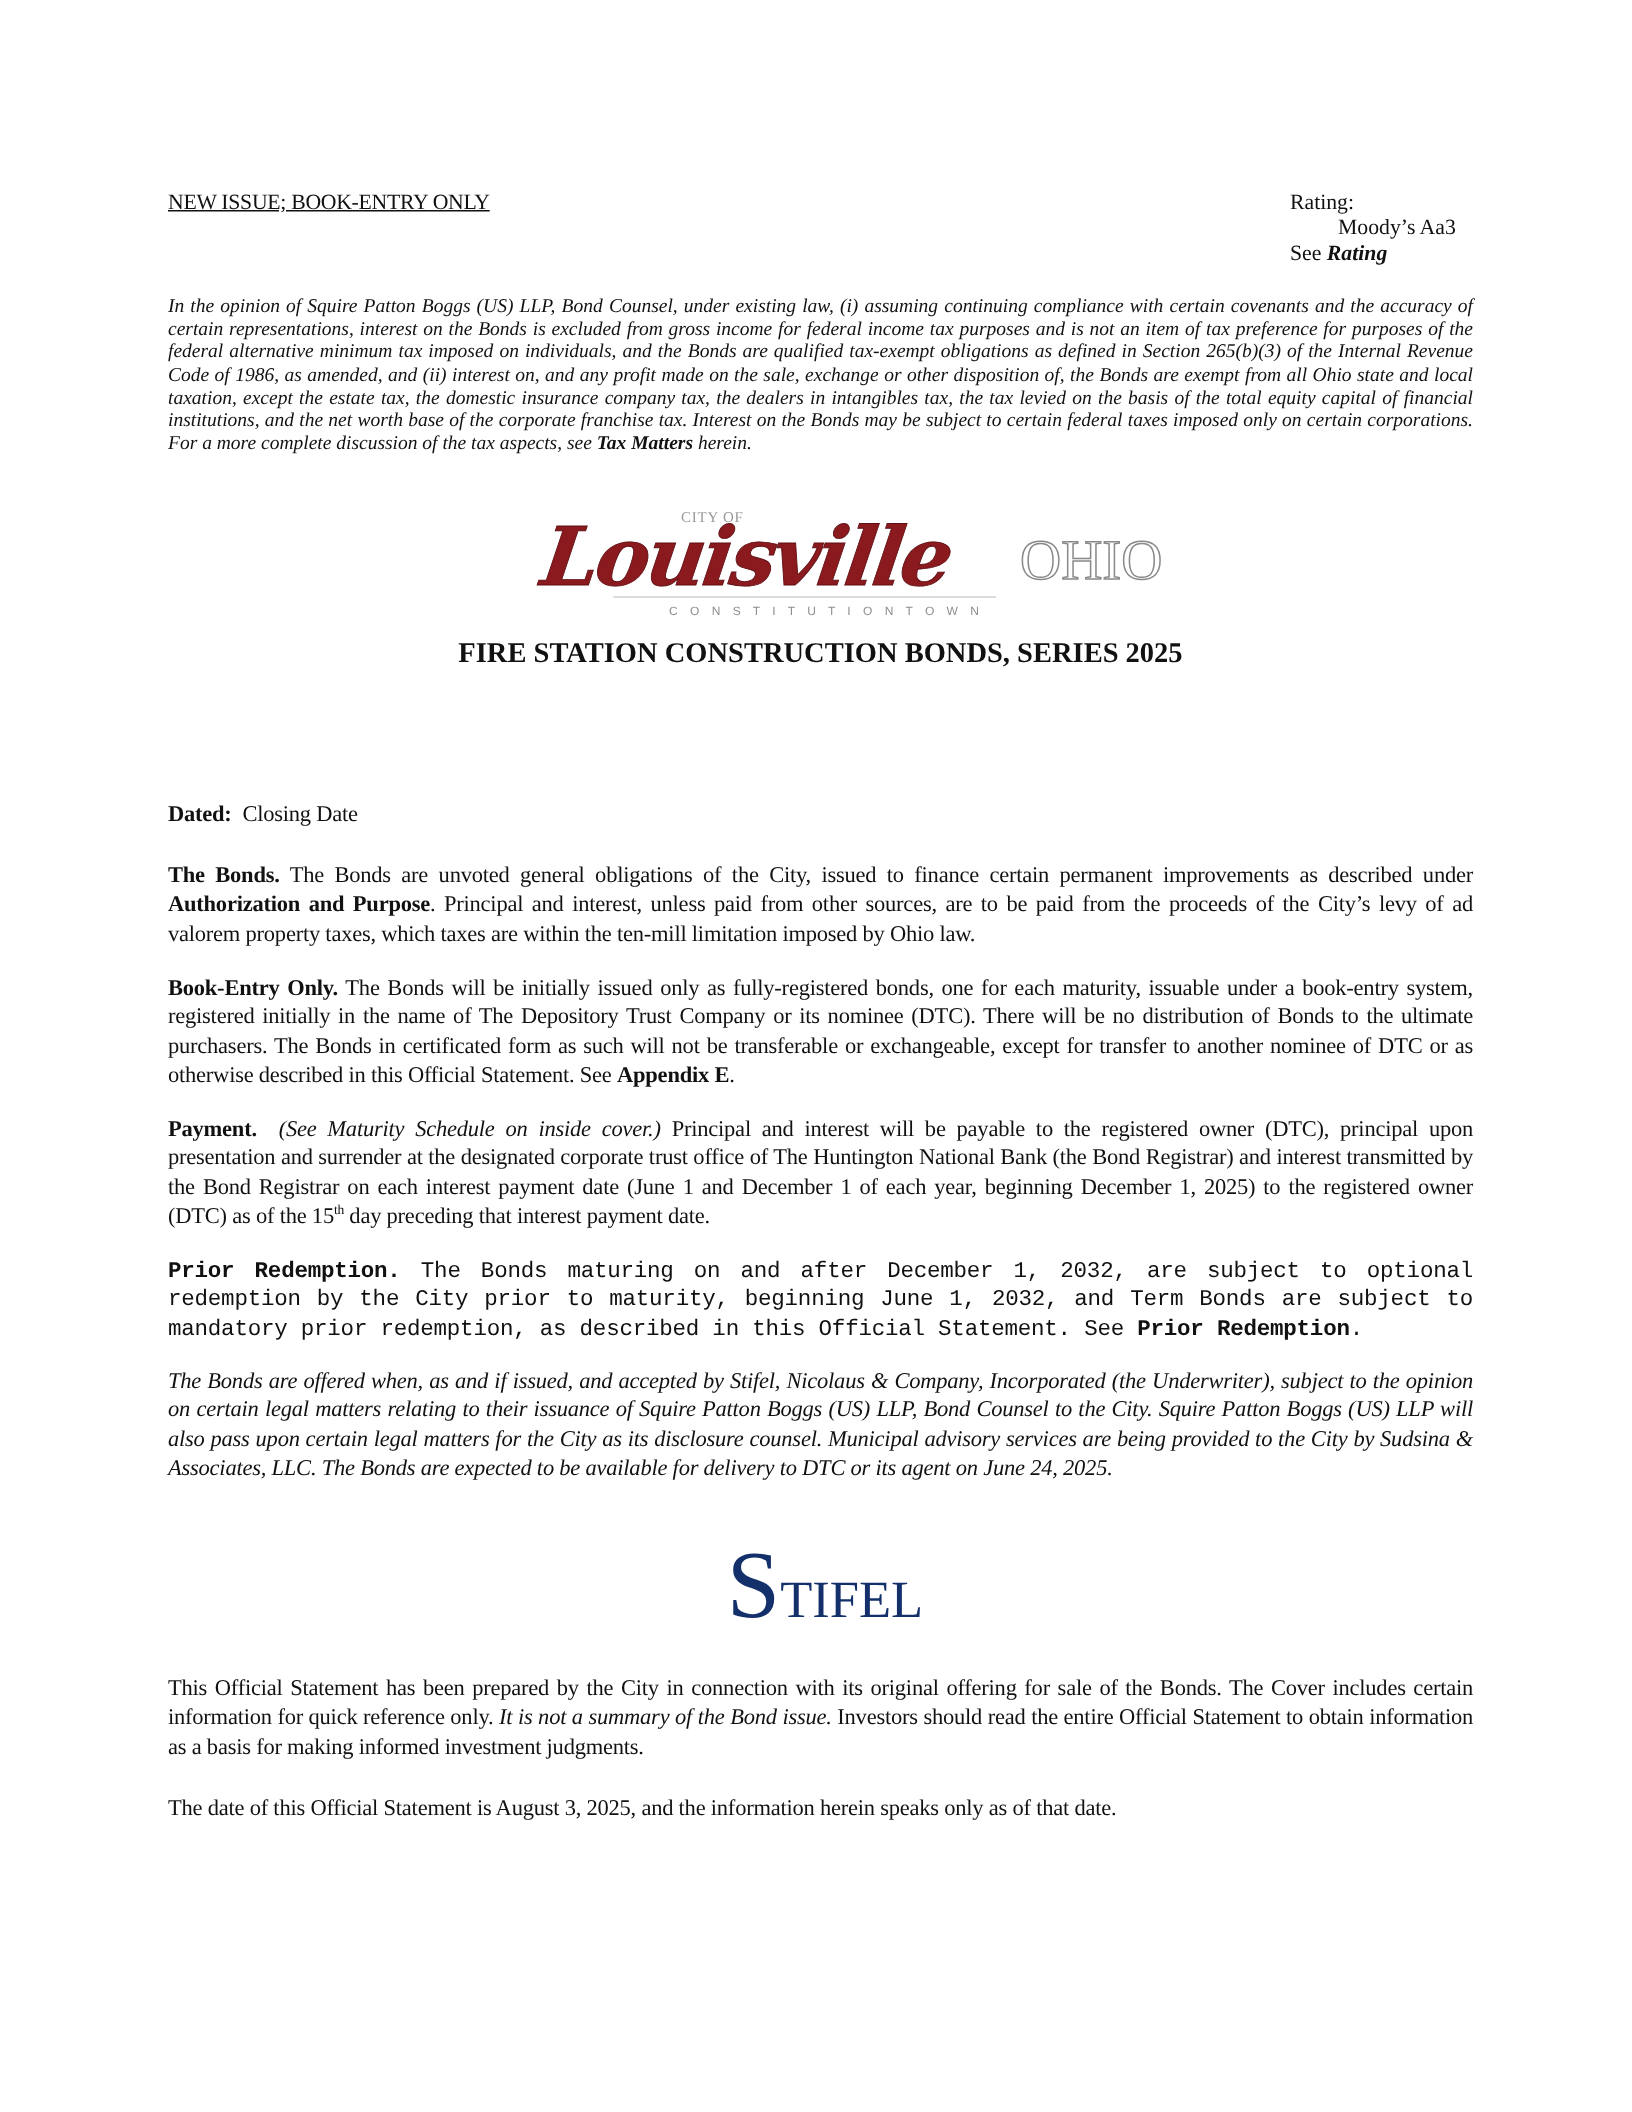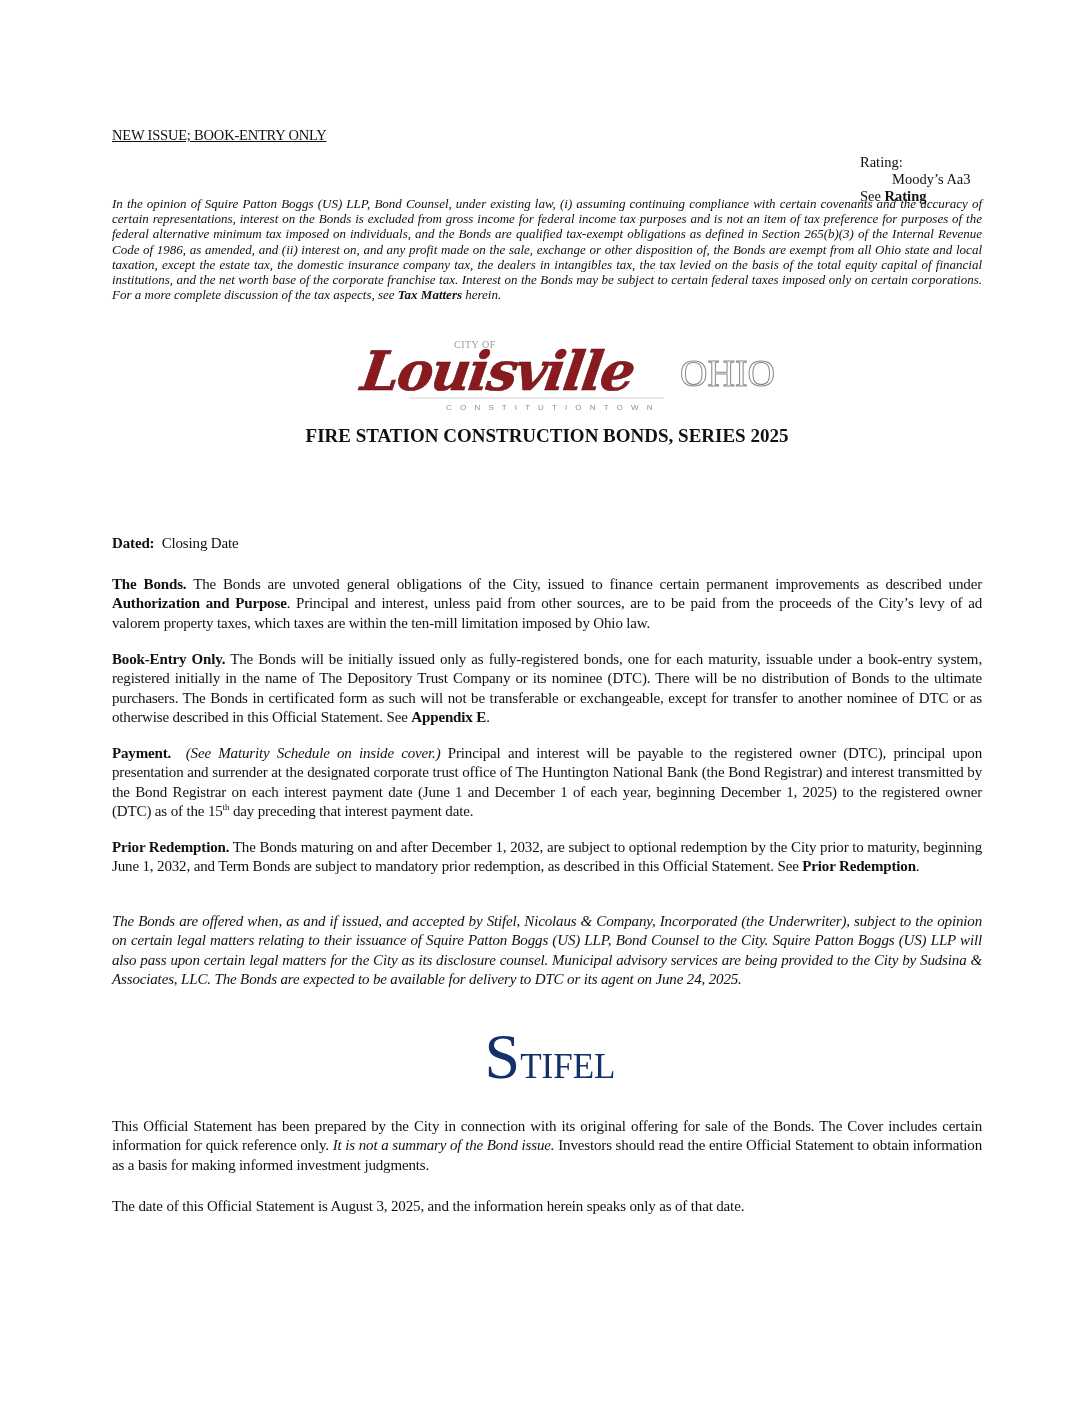--- a/index.html
+++ b/index.html
@@ -6,24 +6,24 @@
   body {
     width: 1088px; height: 1408px; position: relative; overflow: hidden;
     font-family: "Liberation Serif", "DejaVu Serif", serif;
     color: #111111;
   }
   .hdr-left {
     position: absolute; left: 112px; top: 127px; font-size: 14.5px;
     text-decoration: underline; letter-spacing: -0.2px;
   }
   .hdr-right {
-    position: absolute; left: 860px; top: 127px; font-size: 14.5px; line-height: 17px; margin-top: 27px;
+    position: absolute; left: 860px; top: 127px; font-size: 14.5px; line-height: 17px;
   }
   .hdr-right .indent { padding-left: 32px; display: block; }
-  .hdr-right b { font-weight: bold; }
+  .hdr-right b { font-weight: bold; font-style: italic; }
   .opinion {
     position: absolute; left: 112px; top: 196px; width: 870px;
     font-style: italic; font-size: 13px; line-height: 15.2px; text-align: justify;
   }
   .logo { position: absolute; left: 330px; top: 328px; width: 440px; height: 90px; margin-left: 24px; }
   .title {
     position: absolute; left: 112px; width: 870px; top: 424px; text-align: center;
     font-weight: bold; font-size: 19px; line-height: 24.5px;
   }
   .para {
@@ -77,21 +77,21 @@
 </div>
 
 <div class="para" style="top:650px;">
   <b>Book-Entry Only.</b><span>  The Bonds will be initially issued only as fully-registered bonds, one for each maturity, issuable under a book-entry system, registered initially in the name of The Depository Trust Company or its nominee (DTC).  There will be no distribution of Bonds to the ultimate purchasers.  The Bonds in certificated form as such will not be transferable or exchangeable, except for transfer to another nominee of DTC or as otherwise described in this Official Statement.  See </span><b>Appendix E</b><span>.</span>
 </div>
 
 <div class="para" style="top:744px;">
   <b>Payment.</b>&nbsp;&nbsp;<i>(See Maturity Schedule on inside cover.)</i><span>  Principal and interest will be payable to the registered owner (DTC), principal upon presentation and surrender at the designated corporate trust office of The Huntington National Bank (the Bond Registrar) and interest transmitted by the Bond Registrar on each interest payment date (June 1 and December 1 of each year, beginning December 1, 2025) to the registered owner (DTC) as of the 15</span><sup>th</sup><span> day preceding that interest payment date.</span>
 </div>
 
-<div class="para" style="top:838px;">
+<div class="para" style="top:838px;font-family:Liberation Mono, monospace;">
   <b>Prior Redemption.</b><span>  The Bonds maturing on and after December 1, 2032, are subject to optional redemption by the City prior to maturity, beginning June 1, 2032, and Term Bonds are subject to mandatory prior redemption, as described in this Official Statement.  See </span><b>Prior Redemption</b><span>.</span>
 </div>
 
 <div class="para" style="top:912px; font-style:italic;">The Bonds are offered when, as and if issued, and accepted by Stifel, Nicolaus &amp; Company, Incorporated (the Underwriter), subject to the opinion on certain legal matters relating to their issuance of Squire Patton Boggs (US) LLP, Bond Counsel to the City.  Squire Patton Boggs (US) LLP will also pass upon certain legal matters for the City as its disclosure counsel.  Municipal advisory services are being provided to the City by Sudsina &amp; Associates, LLC.  The Bonds are expected to be available for delivery to DTC or its agent on June 24, 2025.</div>
 
 <div class="stifel">
   <span>S</span><span class="small">TIFEL</span>
 </div>
 
 <div class="para" style="top:1117px;">

